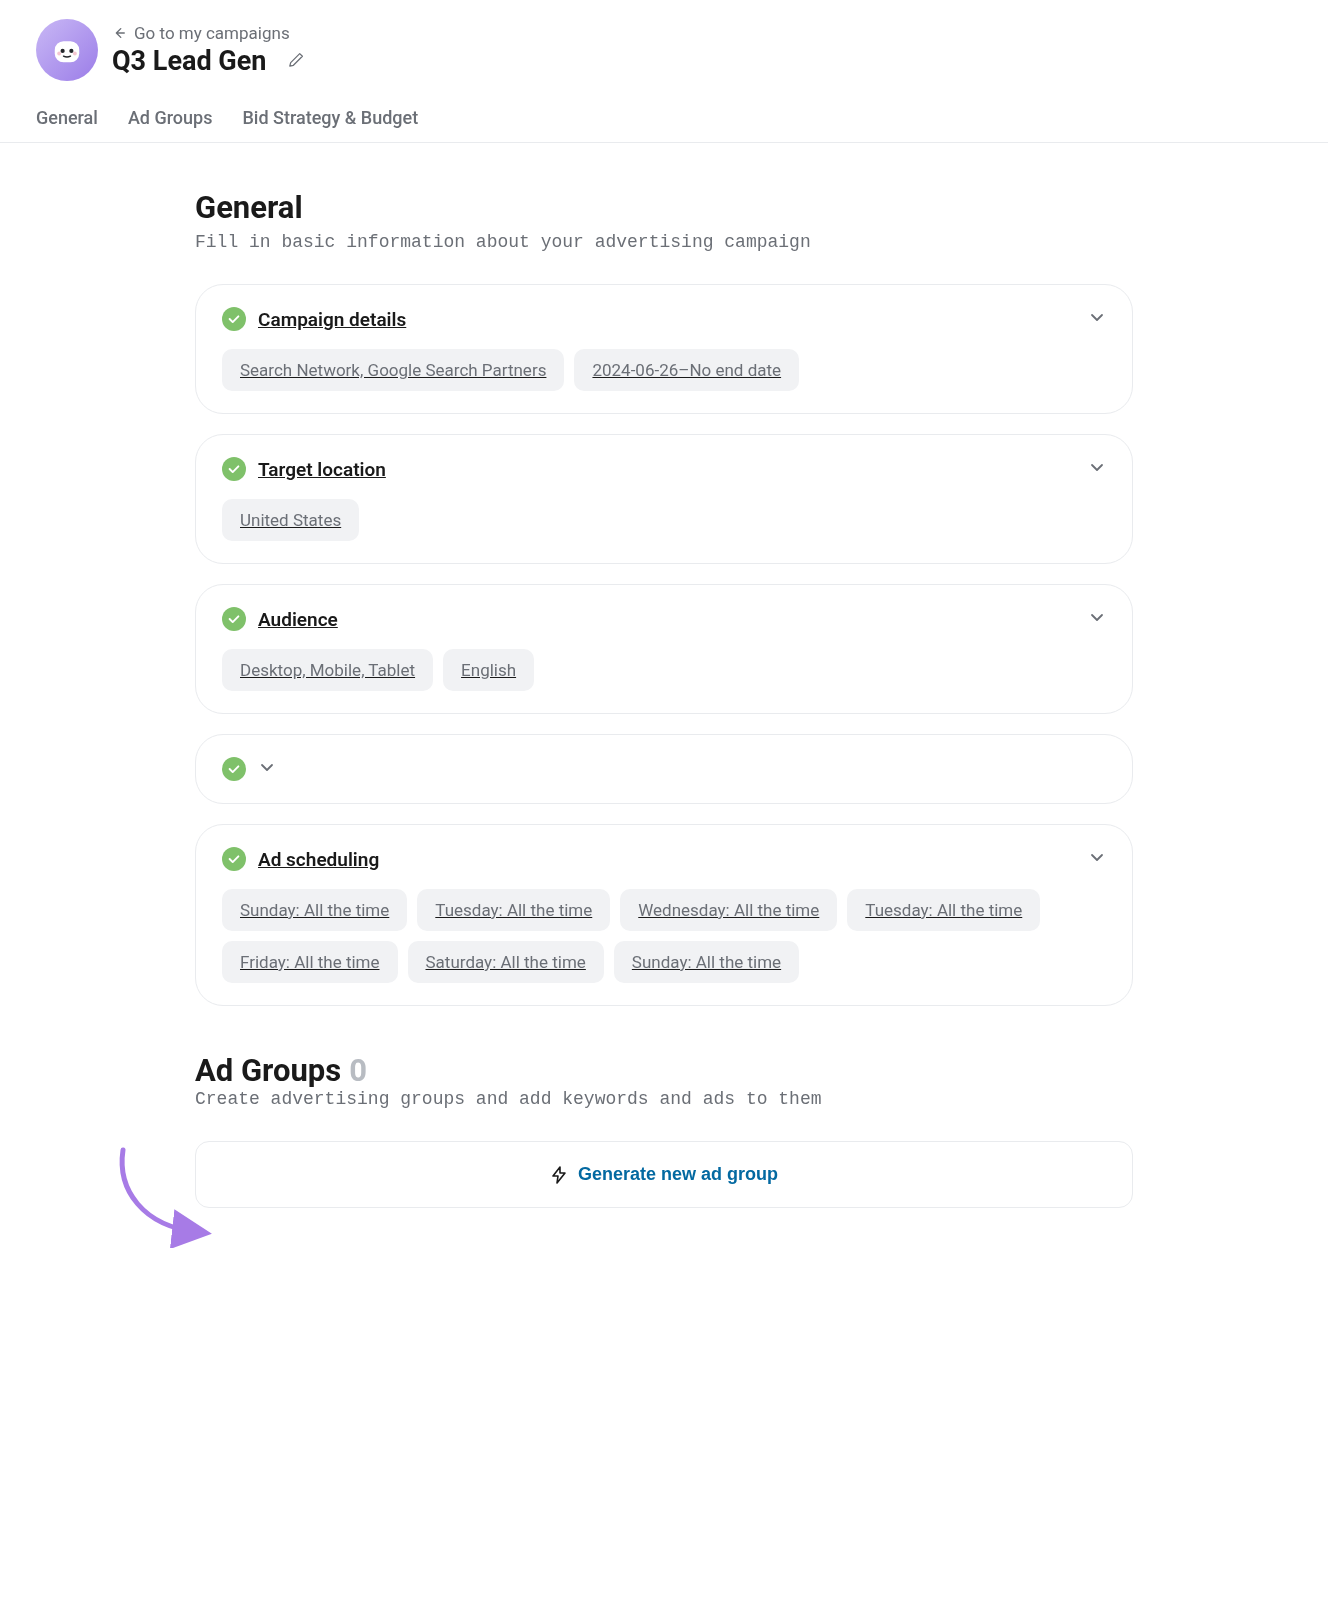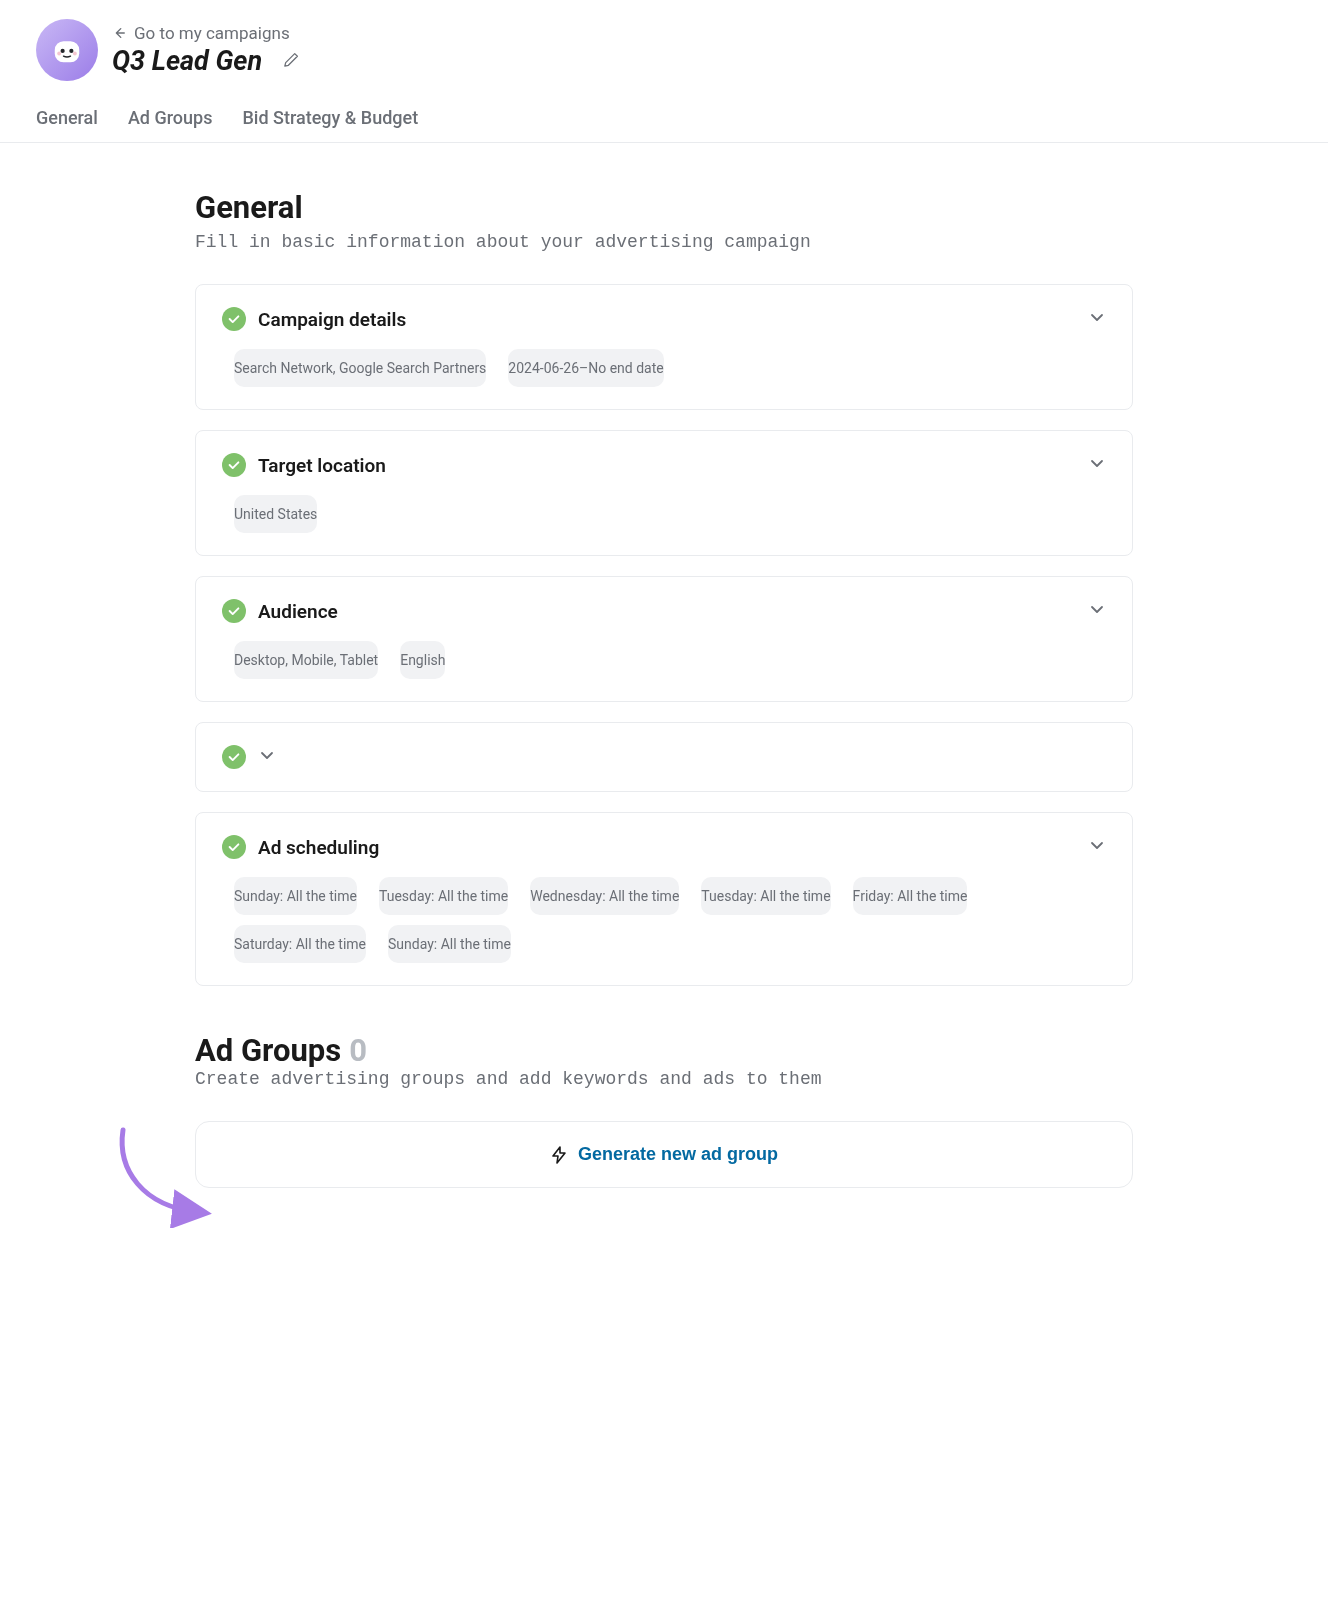--- a/index.html
+++ b/index.html
@@ -30,21 +30,21 @@
   .header-text { display: flex; flex-direction: column; gap: 2px; }
   .back-link {
     display: flex;
     align-items: center;
     gap: 8px;
     color: #6b6f76;
     font-size: 17px;
     cursor: pointer;
   }
   .back-link svg { width: 14px; height: 14px; }
-  .title-row { display: flex; align-items: center; gap: 21px; font-style: italic; }
+  .title-row { display: flex; align-items: center; gap: 21px; }
   .title {
     font-size: 27px;
     font-weight: 700;
     color: #1a1a1a;
   }
   .edit-icon { color: #6b6f76; cursor: pointer; }
   .edit-icon svg { width: 18px; height: 18px; }
   .tabs {
     display: flex;
     gap: 30px;
@@ -71,23 +71,24 @@
     margin-bottom: 6px;
   }
   .section-subtitle {
     font-size: 18px;
     color: #6b6f76;
     margin-bottom: 32px;
     font-family: Liberation Mono, monospace;
   }
   .card {
     border: 1.5px solid #e9ebee;
-    border-radius: 8px;
+    border-radius: 28px;
     padding: 22px 26px;
     margin-bottom: 20px;
+    text-decoration: underline;
   }
   .card-header {
     display: flex;
     align-items: center;
     gap: 12px;
     cursor: pointer;
   }
   .check-badge {
     width: 24px;
     height: 24px;
@@ -109,25 +110,24 @@
   .chevron svg { width: 18px; height: 18px; }
   .chips {
     display: flex;
     flex-wrap: wrap;
     gap: 10px;
     margin-top: 18px;
   }
   .chip {
     background: #f1f2f4;
     color: #6b6f76;
-    font-size: 14px;
-    padding: 11px 0;
+    font-size: 17px;
+    padding: 11px 18px;
     border-radius: 10px;
     white-space: nowrap;
-    margin-left: 12px;
   }
   .groups-header {
     display: flex;
     align-items: baseline;
     gap: 8px;
     margin-top: 46px;
   }
   .groups-count {
     font-size: 31px;
     font-weight: 700;

